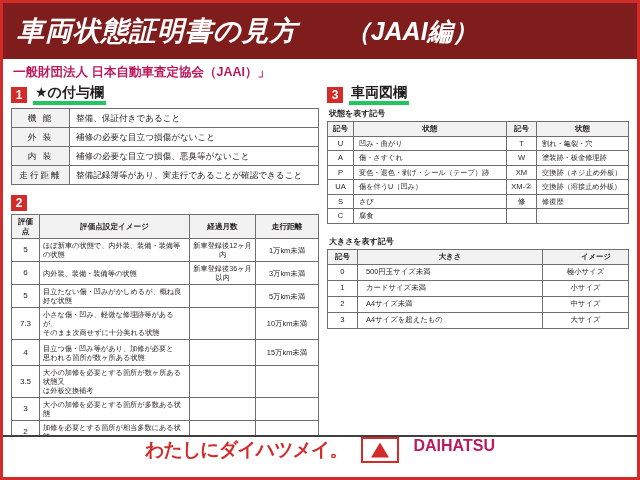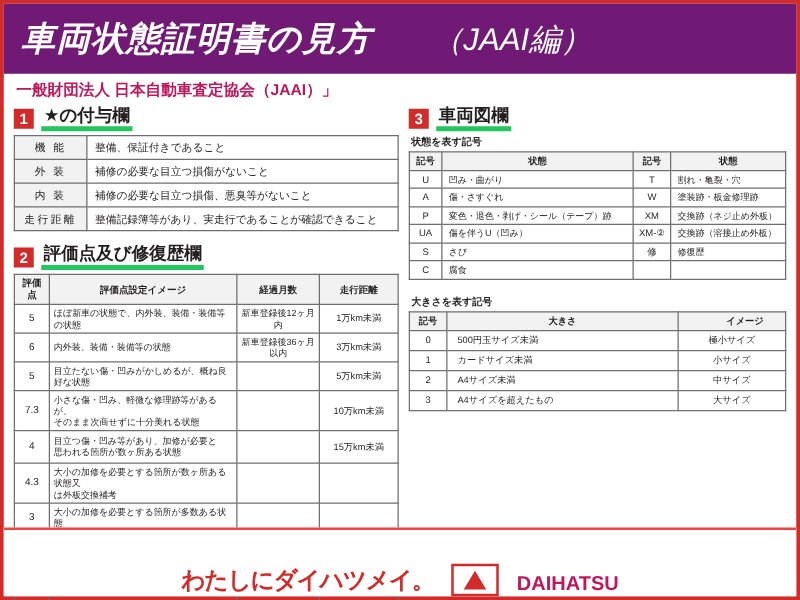--- a/index.html
+++ b/index.html
@@ -14,37 +14,37 @@
   }
   .page {
     width: 640px; height: 480px;
     position: relative;
     border: 3px solid #d32a2a;
     background: #fff;
   }
   
   .header {
     height: 56px;
-    background: #701a75;
+    background: #7f1d1d;
     color: #fff;
     display: flex;
     align-items: center;
     padding: 0 14px;
     position: relative;
   }
   .header-title {
     font-size: 27px;
     font-weight: bold;
     letter-spacing: 1px;
     font-style: italic;
     white-space: nowrap;
   }
   .header-sub {
     font-size: 25px;
-    font-weight: normal;
+    font-weight: bold;
     font-style: italic;
     margin-left: 48px;
     white-space: nowrap;
     text-align: right;
   }
   
   .orgline {
     font-size: 12.5px;
     font-weight: bold;
     padding: 5px 10px 2px 10px;
@@ -145,24 +145,24 @@
   }
   .t-size td { height: 16px; }
   .t-size td.sym { width: 30px; text-align: center; font-size: 7.6px; }
   .t-size td.big { font-size: 7.4px; padding-left: 8px; }
   .t-size td.img { width: 86px; text-align: center; font-size: 7.4px; }
 
   
   .footer {
     position: absolute;
     left: 0; right: 0; bottom: 0;
-    height: 55px;
-    border-top: 2px solid #ef4444;
+    height: 42px;
+    border-top: 2px solid #404040;
     display: flex;
-    align-items: flex-end;
+    align-items: flex-start;
     justify-content: center;
     gap: 14px;
     background: #fff;
   }
   .slogan {
     font-size: 19px;
     font-weight: bold;
     color: #d32a2a;
     letter-spacing: -1px;
     white-space: nowrap;
@@ -228,21 +228,20 @@
           </tr>
           <tr>
             <td class="k">走行距離</td>
             <td class="v">整備記録簿等があり、実走行であることが確認できること</td>
           </tr>
         </tbody>
       </table>
 
       <div class="sec-head" style="margin-top:10px;">
         <span class="sec-num">2</span>
-        <span class="sec-title">評価点及び修復歴欄</span>
       </div>
 
       <table class="t-hyoka">
         <thead>
           <tr>
             <th>評価点</th>
             <th>評価点設定イメージ</th>
             <th>経過月数</th>
             <th>走行距離</th>
           </tr>
@@ -274,21 +273,21 @@
             <td class="c4">10万km未満</td>
           </tr>
           <tr>
             <td class="c1">4</td>
             <td class="c2" style="height:26px;white-space:pre-line;">目立つ傷・凹み等があり、加修が必要と
 思われる箇所が数ヶ所ある状態</td>
             <td class="c3"></td>
             <td class="c4">15万km未満</td>
           </tr>
           <tr>
-            <td class="c1">4.3</td>
+            <td class="c1">3.5</td>
             <td class="c2" style="height:22px;white-space:pre-line;">大小の加修を必要とする箇所が数ヶ所ある状態又
 は外板交換補考</td>
             <td class="c3"></td>
             <td class="c4"></td>
           </tr>
           <tr>
             <td class="c1">3</td>
             <td class="c2">大小の加修を必要とする箇所が多数ある状態</td>
             <td class="c3"></td>
             <td class="c4"></td>

